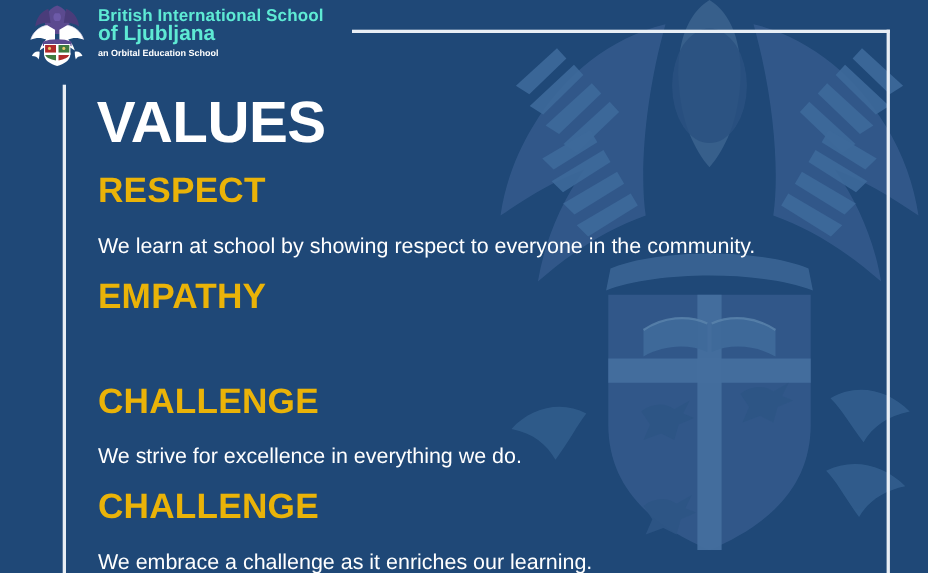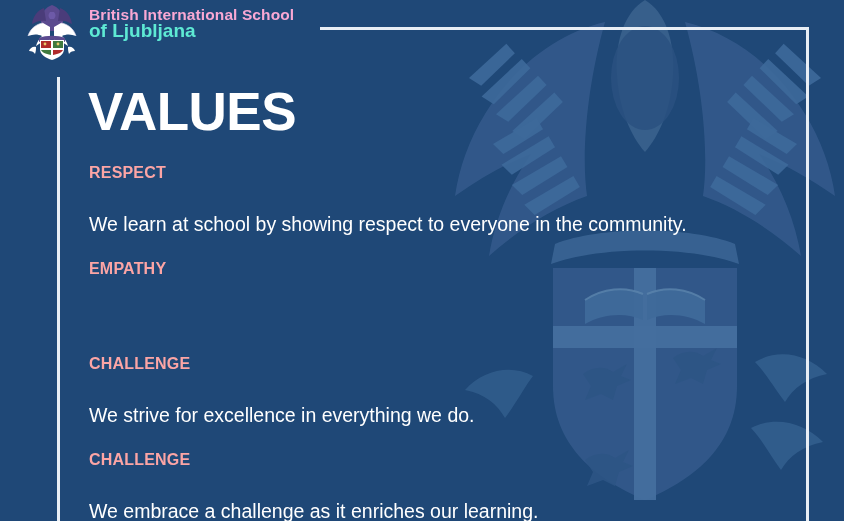--- a/index.html
+++ b/index.html
@@ -64,21 +64,21 @@
     top: 3px;
     display: flex;
     align-items: flex-start;
     gap: 9px;
   }
   #crest-wrap { width: 56px; height: 58px; flex: none; }
   #logo-text { padding-top: 3px; }
   .logo-line-1 {
     font-size: 15.5px;
     font-weight: bold;
-    color: #f9a8d4;
+    color: #5eead4;
     letter-spacing: .1px;
     line-height: 17px;
     white-space: nowrap;
     text-align: center;
   }
   .logo-line-2 {
     font-size: 19px;
     font-weight: bold;
     color: #5eead4;
     line-height: 16px;
@@ -106,23 +106,23 @@
   }
 
   
   .value-block { position: absolute; left: 89px; }
   #value-0 { top: 158px; }
   #value-1 { top: 254px; }
   #value-2 { top: 349px; }
   #value-3 { top: 445px; }
 
   .value-heading {
-    font-size: 16px;
-    font-weight: bold;
-    color: #fca5a5;
+    font-size: 32px;
+    font-weight: bold;
+    color: #eab308;
     letter-spacing: .2px;
     line-height: 30px;
     white-space: nowrap;
   }
   .value-desc {
     margin-top: 24px;
     font-size: 19.5px;
     font-weight: normal;
     color: #ffffff;
     line-height: 24px;
@@ -244,20 +244,21 @@
         <circle cx="21" cy="41" r="1.4" fill="#e8c96a"></circle>
         <circle cx="34" cy="41" r="1.4" fill="#e8c96a"></circle>
 
         <path d="M12,44 C9,43 6,45 5,48 C8,48 10,49 11,51 C12,48 12,46 12,44 Z" fill="#ffffff"></path>
         <path d="M44,44 C47,43 50,45 51,48 C48,48 46,49 45,51 C44,48 44,46 44,44 Z" fill="#ffffff"></path>
       </svg>
     </div>
     <div id="logo-text">
       <div class="logo-line-1">British International School</div>
       <div class="logo-line-2">of Ljubljana</div>
+      <div class="logo-line-3">an Orbital Education School</div>
     </div>
   </div>
 
   <div id="values-title">VALUES</div>
 
   <div class="value-block" id="value-0">
     <div class="value-heading">RESPECT</div>
     <div class="value-desc">We learn at school by showing respect to everyone in the community.</div>
   </div>
 

